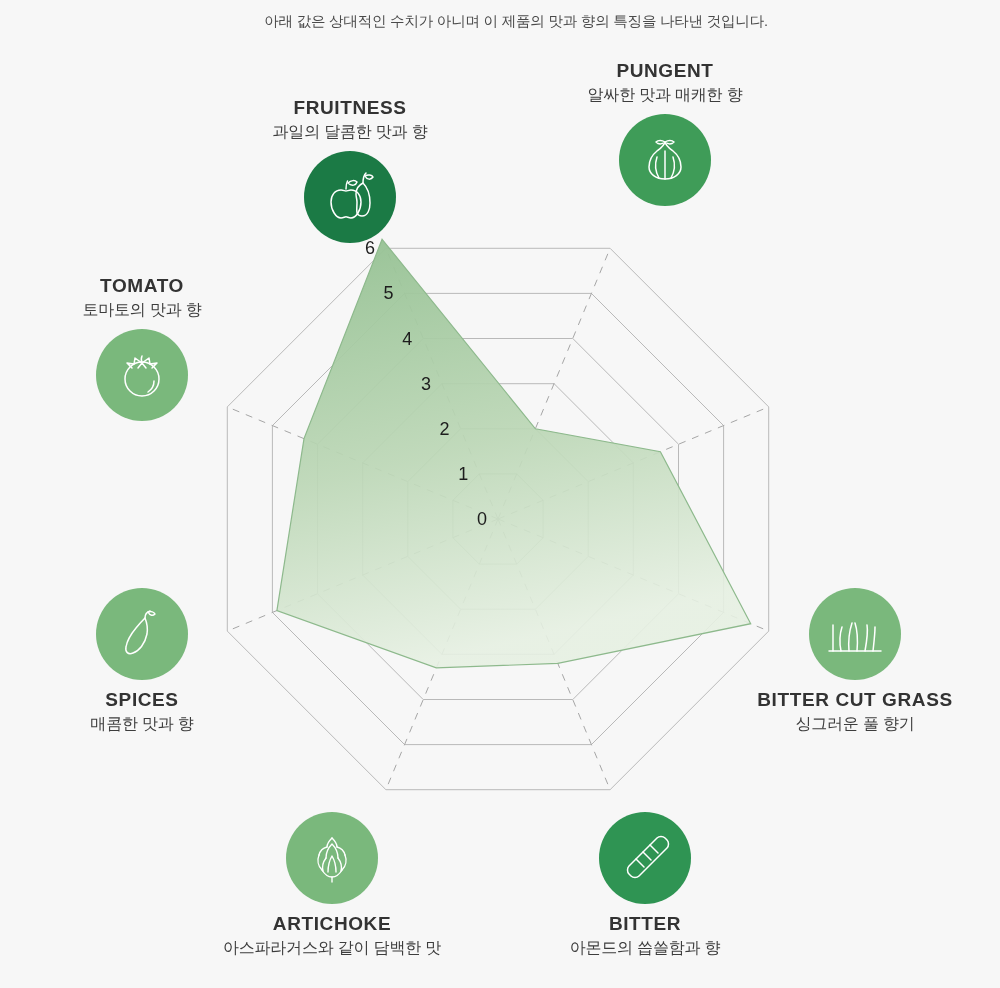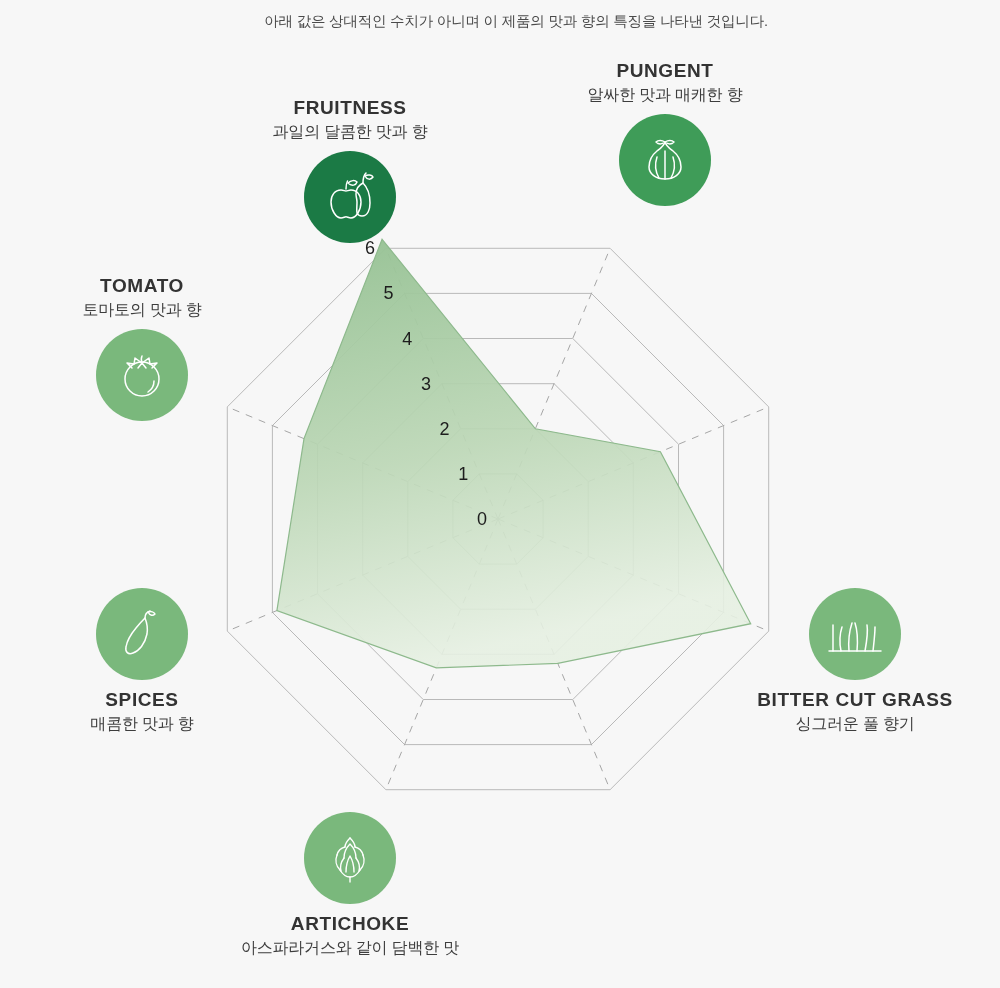--- a/index.html
+++ b/index.html
@@ -34,21 +34,21 @@
   .circle.below { margin: 0 auto 9px; }
   .circle svg { display: block; }
 
   
   #attr-fruitness      { left: 230px; top: 60px; margin-top: 37px; }
   #attr-pungent        { left: 545px; top: 60px; }
   #attr-tomato         { left: 22px;  top: 275px; }
   #attr-freshhurbs     { left: 735px; top: 275px; }
   #attr-spices         { left: 22px;  top: 588px; }
   #attr-freshcutgrass  { left: 735px; top: 588px; }
-  #attr-artichoke      { left: 230px; top: 812px; }
+  #attr-artichoke      { left: 212px; top: 812px; }
   #attr-bitter         { left: 525px; top: 812px; }
 
   #attr-spices .order-flip,
   #attr-freshcutgrass .order-flip,
   #attr-artichoke .order-flip,
   #attr-bitter .order-flip { display: flex; flex-direction: column-reverse; }
 
   
   #radar { position: absolute; left: 0; top: 0; }
   .grid-ring   { fill: none; stroke: #b9b9b9; stroke-width: 1; }
@@ -219,14 +219,30 @@
             <path d="M21 28c-3 4-4 9-3 13M33 28c3 4 4 9 3 13"></path>
             <path d="M27 26c-3 5-4 11-4 16M27 26c3 5 4 11 4 16"></path>
             <path d="M17 40c3 5 7 7 10 7s7-2 10-7"></path>
             <path d="M27 47v5"></path>
           </g>
         </svg>
       </div>
     </div>
   </div>
 
+  <div class="attr" id="attr-bitter">
+    <div class="order-flip">
+      <div>
+        <div class="title">BITTER</div>
+        <div class="sub">아몬드의 씁쓸함과 향</div>
+      </div>
+      <div class="circle below" style="background:#2f9453">
+        <svg width="56" height="56" viewBox="0 0 56 56">
+          <g fill="none" stroke="#fff" stroke-width="1.5" stroke-linecap="round" stroke-linejoin="round">
+            <path d="M40 8L12 36c-2 2-2 6 0 8l2 2c2 2 6 2 8 0L50 18c2-2 2-6 0-8l-2-2c-2-2-6-2-8 0z"></path>
+            <path d="M33 15l8 8M26 22l8 8M19 29l8 8"></path>
+          </g>
+        </svg>
+      </div>
+    </div>
+  </div>
 
 </div>
 
 </body></html>

